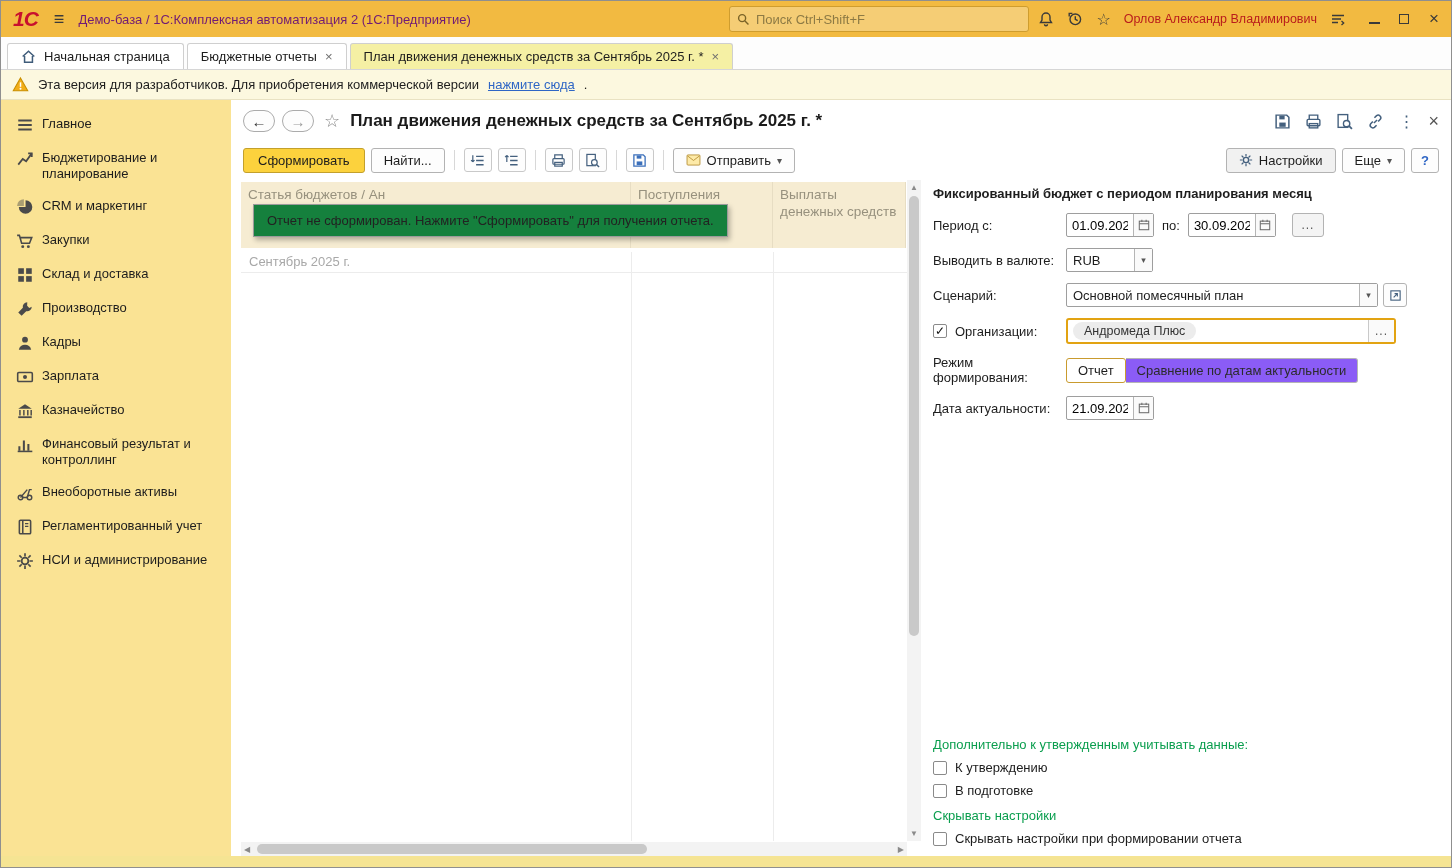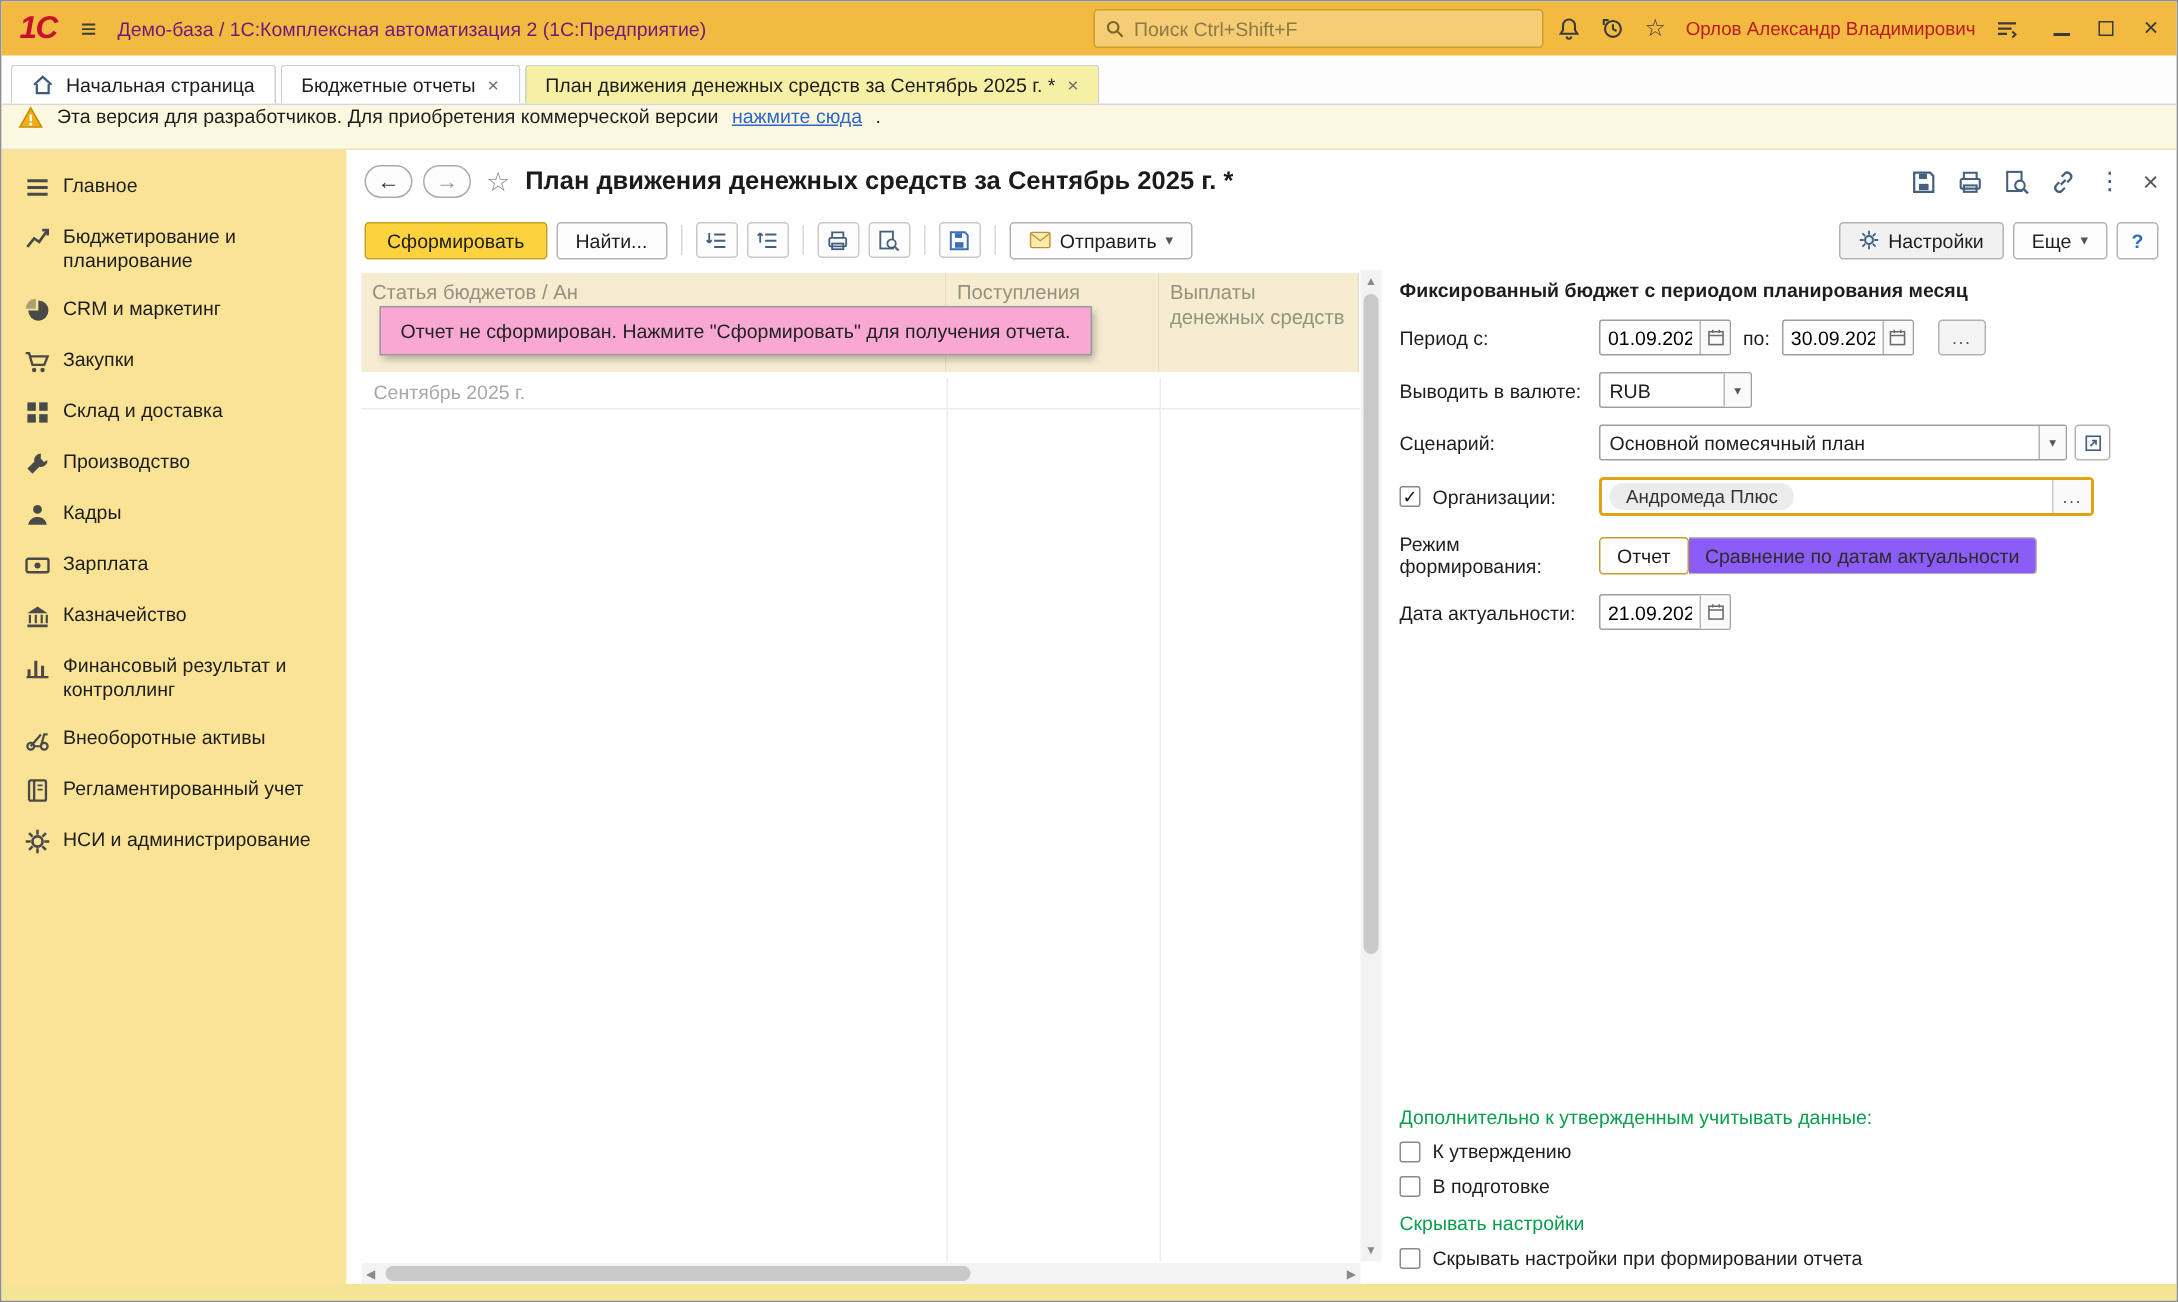--- a/index.html
+++ b/index.html
@@ -27,21 +27,21 @@
   .wc-min{display:inline-block;width:11px;border-bottom:2px solid #3a3a3a;height:9px;}
   .wc-max{display:inline-block;width:10px;height:10px;border:1.5px solid #3a3a3a;}
   .wc-close{font-size:17px;line-height:14px;}
   
   .tabbar{height:33px;background:#fdfdfd;border-bottom:1px solid #d6d6d6;display:flex;align-items:flex-end;padding:4px 0 0 6px;flex:0 0 auto;}
   .tab{display:flex;align-items:center;gap:8px;padding:5px 13px;border:1px solid #cfcfcf;border-bottom:none;margin-right:3px;
     background:#fff;border-radius:3px 3px 0 0;cursor:pointer;white-space:nowrap;}
   .tab.active{background:#f5f0a4;}
   .tab-close{color:#6f6f6f;font-size:13px;cursor:pointer;line-height:10px;}
   
-  .warnbar{height:30px;background:#fcf8df;border-bottom:1px solid #e9e2c2;display:flex;align-items:flex-start;gap:9px;padding:0 11px;flex:0 0 auto;}
+  .warnbar{height:30px;background:#fcf8df;border-bottom:1px solid #e9e2c2;display:flex;align-items:center;gap:9px;padding:0 11px;flex:0 0 auto;}
   .warn-link{color:#2f66c5;text-decoration:underline;cursor:pointer;}
   
   .bodyrow{flex:1;display:flex;min-height:0;}
   .sidebar{width:230px;flex:0 0 230px;background:#fae394;padding-top:8px;overflow:hidden;}
   .side-item{display:flex;align-items:flex-start;gap:8px;padding:8px 8px 8px 15px;cursor:pointer;line-height:16px;}
   .side-item .icon{width:18px;flex:0 0 18px;}
   .main{flex:1;display:flex;flex-direction:column;min-width:0;background:#fff;}
   
   .doc-header{height:42px;display:flex;align-items:center;gap:7px;padding:0 12px;flex:0 0 auto;}
   .nav-btn{width:32px;height:22px;border:1px solid #ababab;border-radius:11px;background:#fdfdfd;display:flex;align-items:center;justify-content:center;
@@ -67,21 +67,21 @@
   .content{flex:1;display:flex;min-height:0;}
   .report-area{width:690px;flex:0 0 690px;position:relative;padding-left:10px;}
   .grid-header{display:flex;margin-top:4px;}
   .gh-cell{background:#f6ecd2;border-right:1px solid #e7ddc3;color:#97917e;padding:4px 7px;height:66px;font-size:13.5px;line-height:17px;}
   .gh-1{width:390px;}
   .gh-2{width:142px;}
   .gh-3{width:133px;}
   .grid-body{position:absolute;top:74px;left:10px;right:14px;bottom:15px;}
   .vline{position:absolute;top:0;bottom:0;width:1px;background:#ececec;}
   .grid-row{height:21px;border-bottom:1px solid #ececec;color:#a8a8a8;padding:2px 8px;}
-  .tooltip{position:absolute;left:22px;top:26px;background:#f9a8d4;border:1px solid #9b9b9b;box-shadow:2px 3px 5px rgba(0,0,0,.28);
+  .tooltip{position:absolute;left:22px;top:26px;background:#15803d;border:1px solid #9b9b9b;box-shadow:2px 3px 5px rgba(0,0,0,.28);
     padding:8px 13px;white-space:nowrap;z-index:6;color:#222;}
   
   .vscroll{position:absolute;top:2px;right:0;bottom:15px;width:14px;background:#f3f3f3;display:flex;flex-direction:column;align-items:center;}
   .hscroll{position:absolute;left:10px;right:14px;bottom:0;height:14px;background:#f3f3f3;display:flex;align-items:center;}
   .sb-arrow{color:#8a8a8a;font-size:8px;flex:0 0 auto;padding:3px;cursor:pointer;user-select:none;}
   .vthumb{position:absolute;top:16px;left:2px;width:10px;height:440px;background:#c9c9c9;border-radius:6px;cursor:pointer;}
   .hthumb{position:absolute;left:16px;top:2px;height:10px;width:390px;background:#c9c9c9;border-radius:6px;cursor:pointer;}
   
   .settings{flex:1;padding:8px 14px 6px 12px;display:flex;flex-direction:column;min-width:0;}
   .set-header{font-weight:bold;font-size:13px;margin-bottom:12px;white-space:nowrap;}
@@ -481,21 +481,21 @@
                     <rect x="1.5" y="2.5" width="11" height="10" fill="none" stroke="#6b6b6b" stroke-width="1.2"></rect>
                     <path d="M1.5 5.5h11M4.5 1v2.5M9.5 1v2.5" stroke="#6b6b6b" stroke-width="1.2"></path>
                   </svg>
               </span>
             </span>
             <span class="more-btn">...</span>
           </div>
 
           <div class="srow">
             <span class="slabel">Выводить в валюте:</span>
-            <span class="combo" style="width:102px;">
+            <span class="combo" style="width:87px;">
               <span class="combo-text">RUB</span>
               <span class="combo-dd">▾</span>
             </span>
           </div>
 
           <div class="srow">
             <span class="slabel">Сценарий:</span>
             <span class="combo" style="width:312px;">
               <span class="combo-text">Основной помесячный план</span>
               <span class="combo-dd">▾</span>

